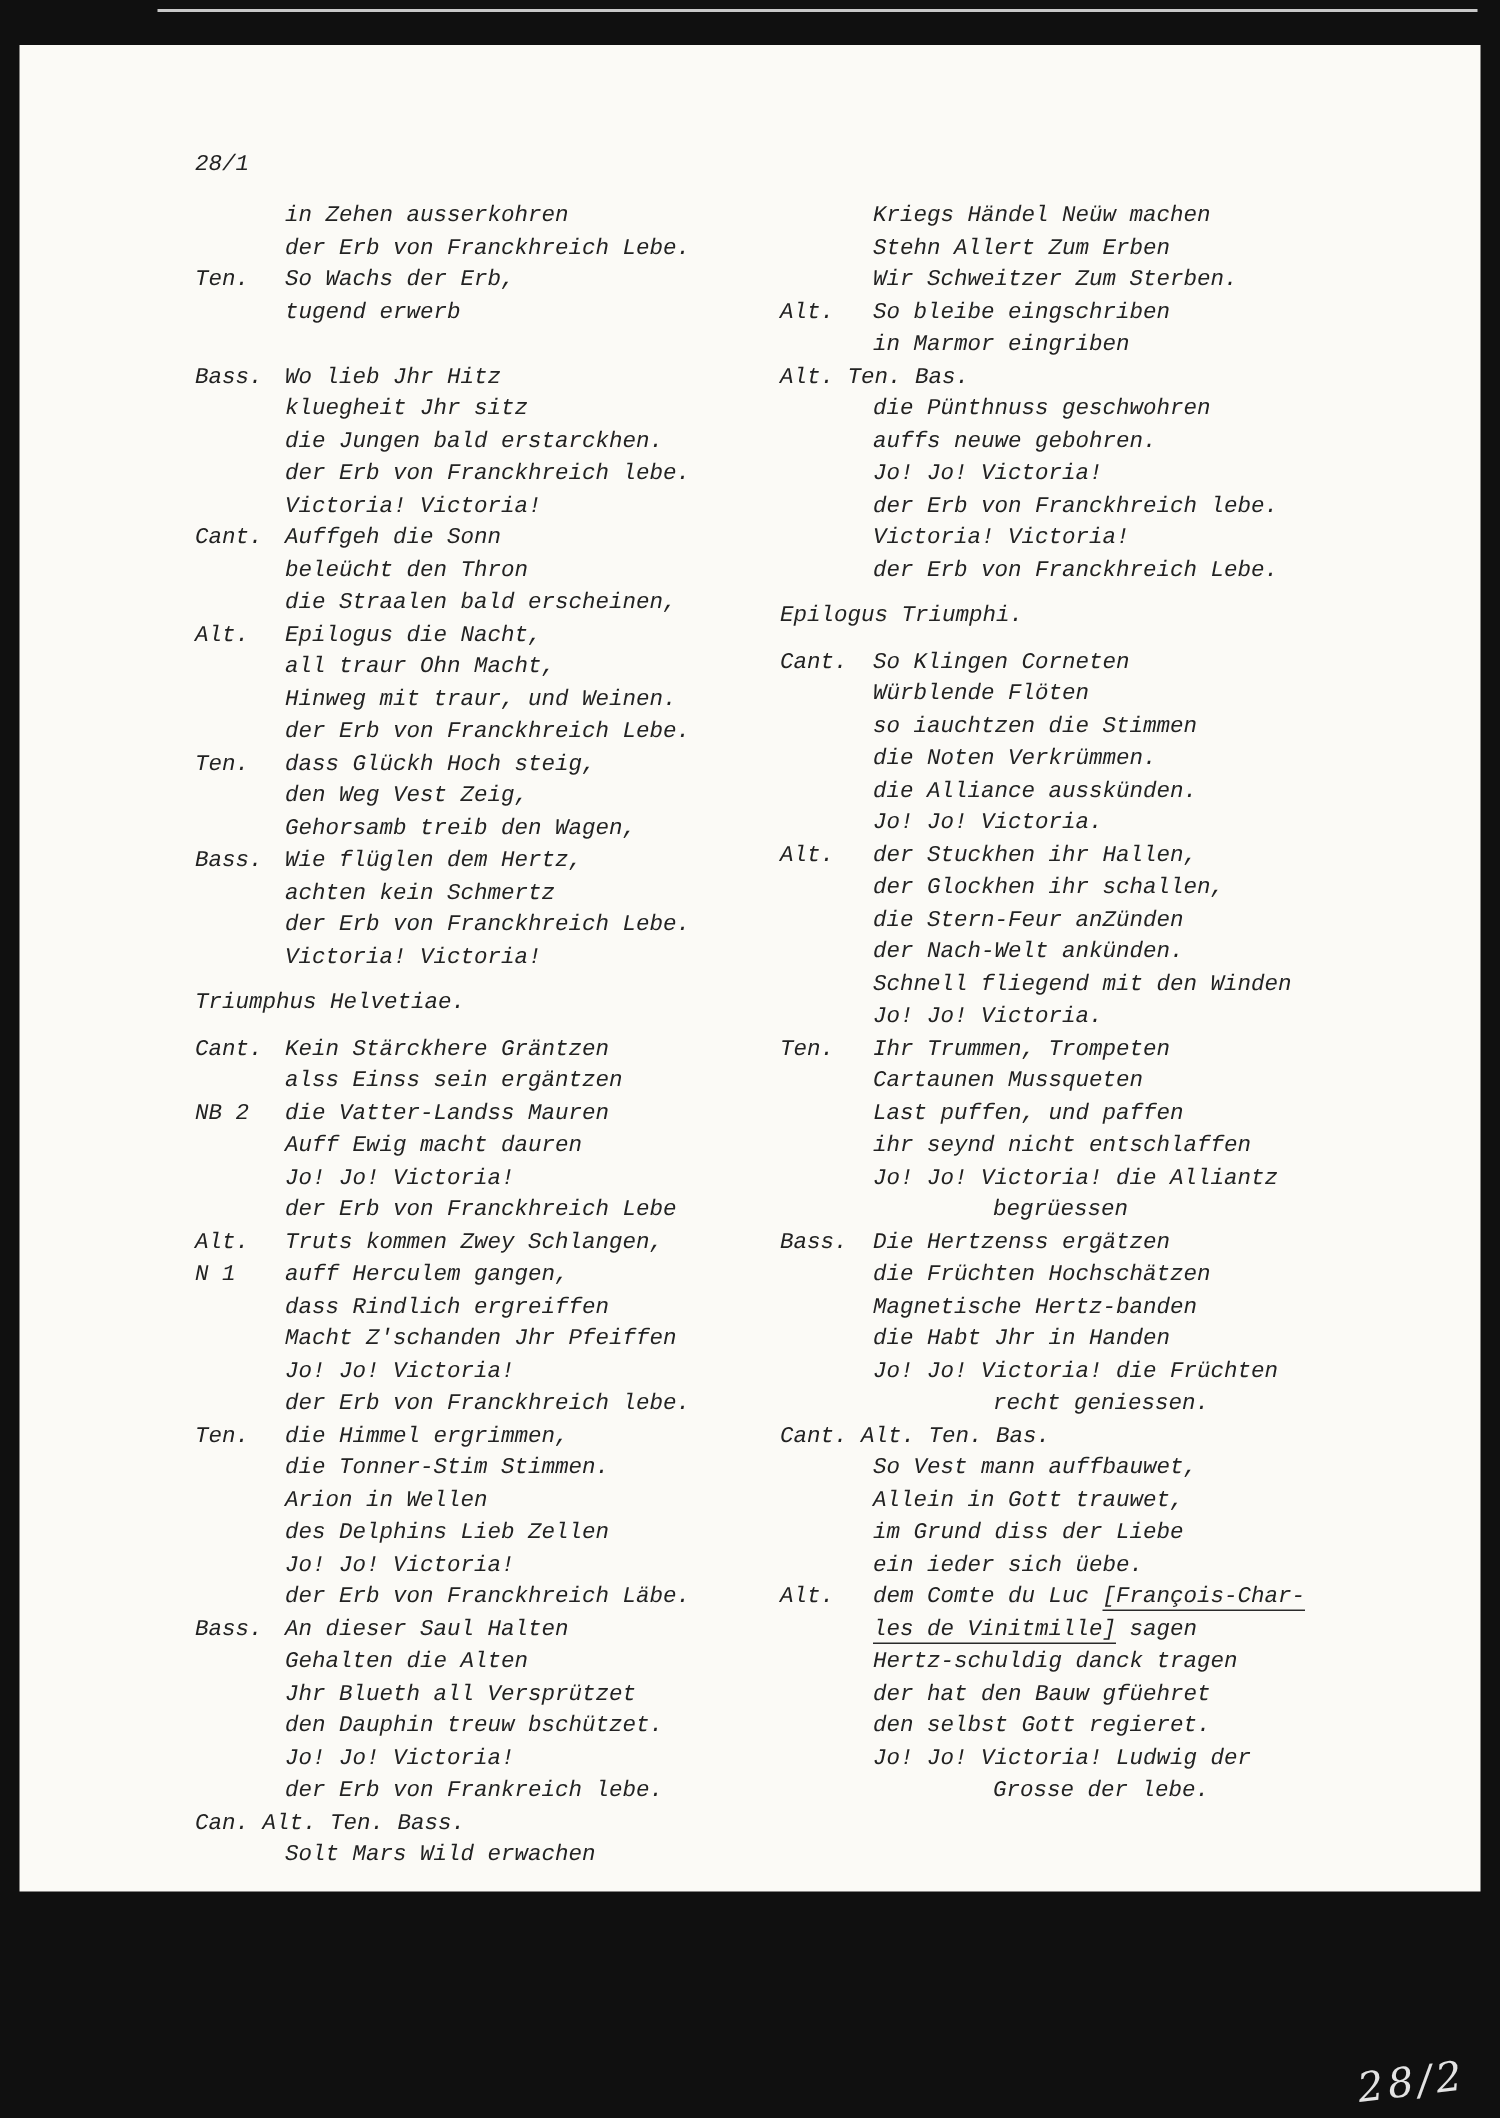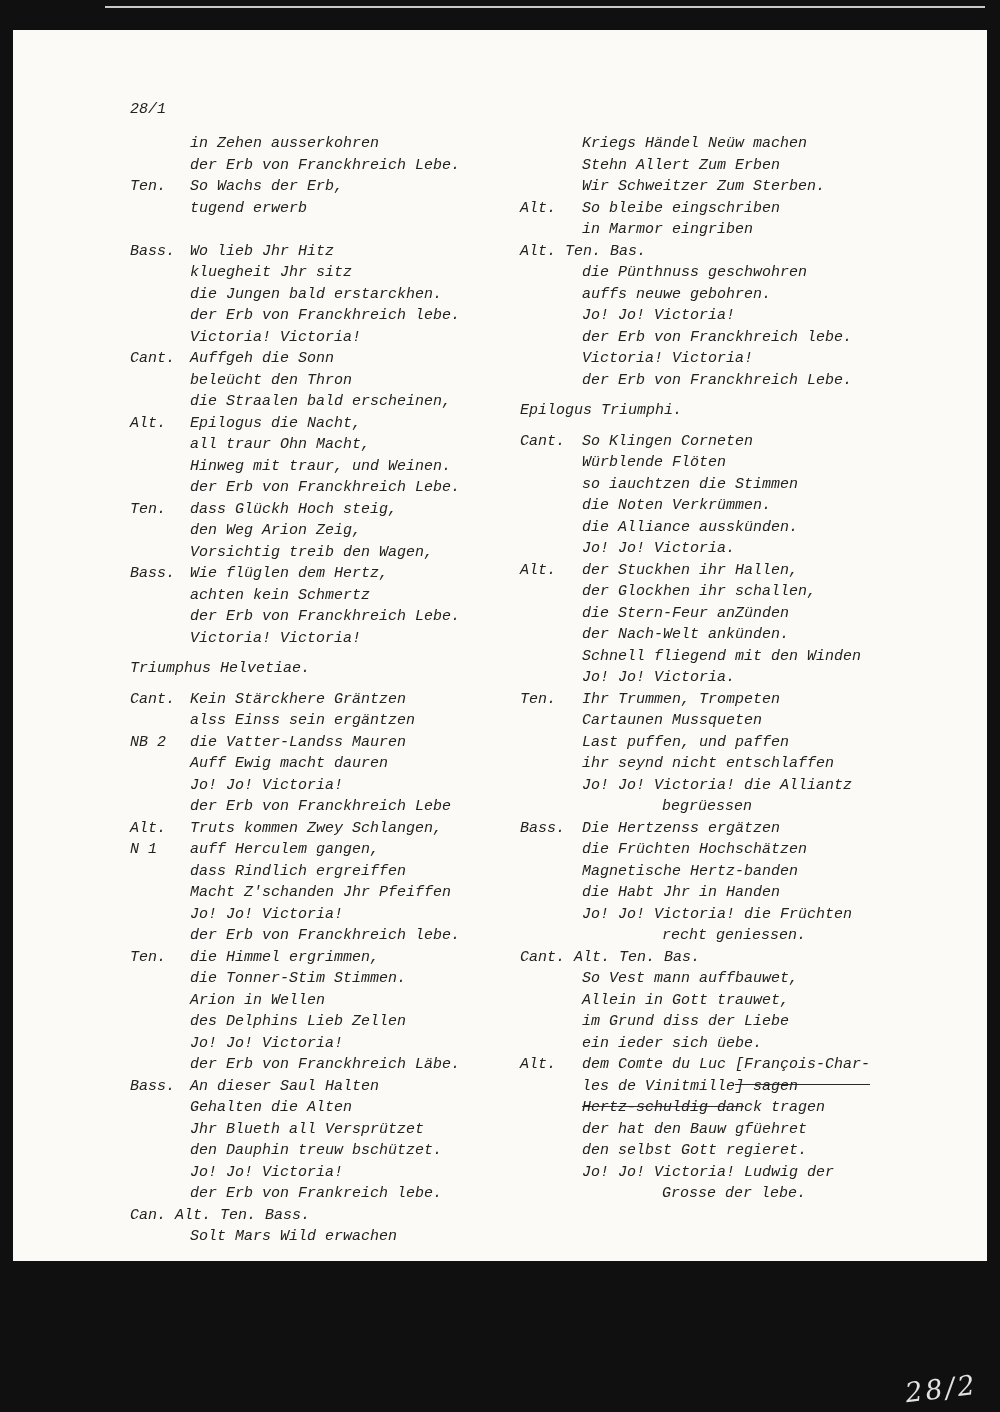--- a/index.html
+++ b/index.html
@@ -41,21 +41,21 @@
     white-space: nowrap;
     font-style: italic;
     font-size: 15px;
     color: #222;
   }
   .gap-before { margin-top: 9px; align-items: center; }
   .label { flex: 0 0 60px; }
   .col-right .label { flex: 0 0 62px; }
   .margin-text { padding-left: 0; }
   .indent2 { padding-left: 80px; }
-  .underlined { border-bottom: 1.5px solid #2a2a2a; padding-bottom: 11px; }
+  .underlined { border-bottom: 1.5px solid #2a2a2a; padding-bottom: 0; }
   .handwritten {
     position: absolute;
     right: 22px; bottom: 8px;
     font-family: "DejaVu Serif", serif;
     font-style: italic;
     font-size: 27px;
     color: #e3e3e3;
     transform: rotate(-7deg);
     letter-spacing: 3px;
   }
@@ -134,25 +134,25 @@
         <div class="line">
           <span class="label"></span>
           <span class="text">der Erb von Franckhreich Lebe.</span>
         </div>
         <div class="line">
           <span class="label">Ten.</span>
           <span class="text">dass Glückh Hoch steig,</span>
         </div>
         <div class="line">
           <span class="label"></span>
-          <span class="text">den Weg Arion Zeig,</span>
-        </div>
-        <div class="line">
-          <span class="label"></span>
-          <span class="text">Vorsichtig treib den Wagen,</span>
+          <span class="text">den Weg Vest Zeig,</span>
+        </div>
+        <div class="line">
+          <span class="label"></span>
+          <span class="text">Gehorsamb treib den Wagen,</span>
         </div>
         <div class="line">
           <span class="label">Bass.</span>
           <span class="text">Wie flüglen dem Hertz,</span>
         </div>
         <div class="line">
           <span class="label"></span>
           <span class="text">achten kein Schmertz</span>
         </div>
         <div class="line">

